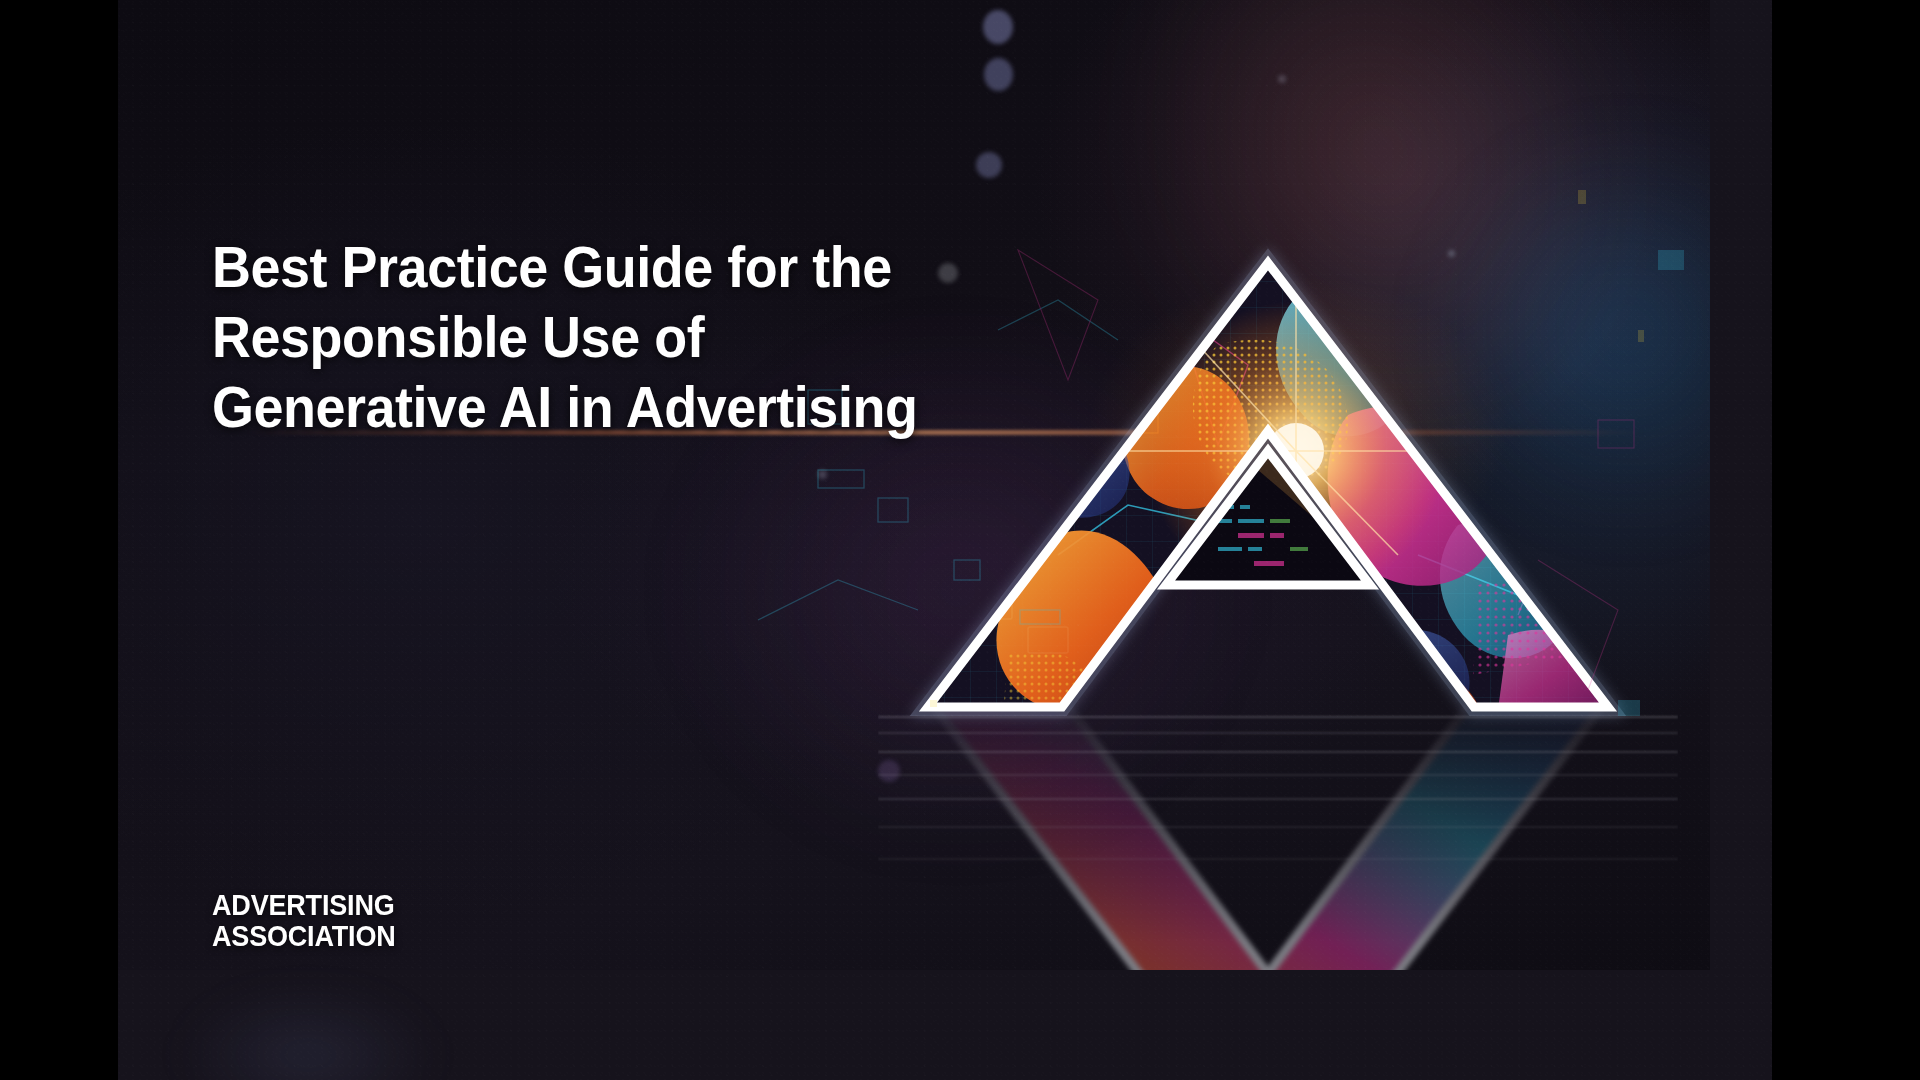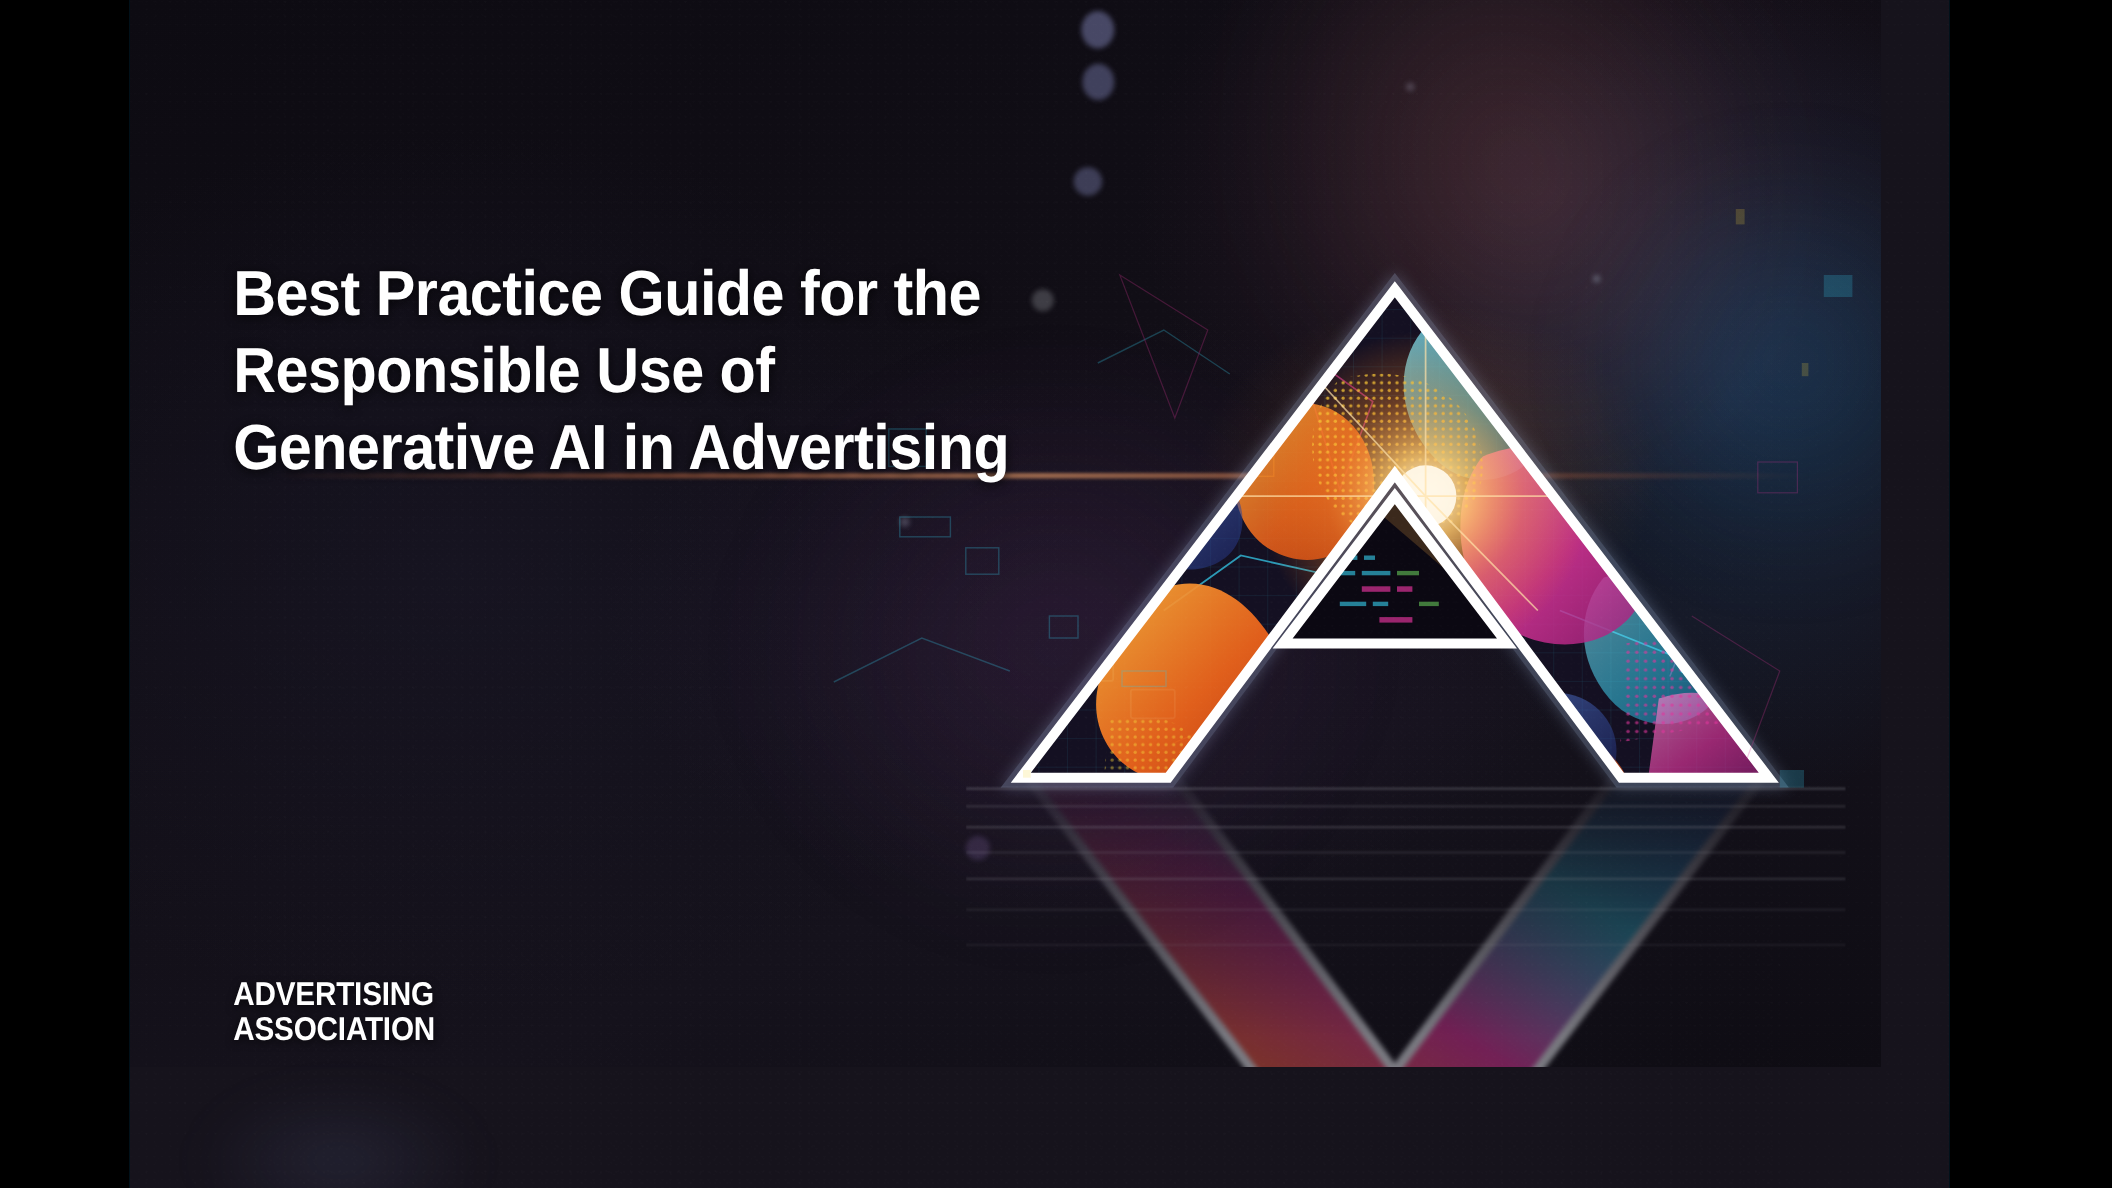--- a/index.html
+++ b/index.html
@@ -1,18 +1,18 @@
 <!DOCTYPE html>
 <html><head>
 <meta charset="utf-8">
 <style>
   html,body{margin:0;padding:0;background:#000;}
   body{width:1920px;height:1080px;overflow:hidden;font-family:"Liberation Sans",sans-serif;}
 
-  #stage{position:relative;width:1920px;height:1080px;background:#0369a1;}
+  #stage{position:relative;width:1920px;height:1080px;background:#c4b5fd;}
 
   
   .slide{
     position:absolute;left:118px;top:0;width:1654px;height:1080px;
     background:#16131c;overflow:hidden;
   }
 
   
   .slide::after{
     content:"";position:absolute;inset:0;pointer-events:none;

